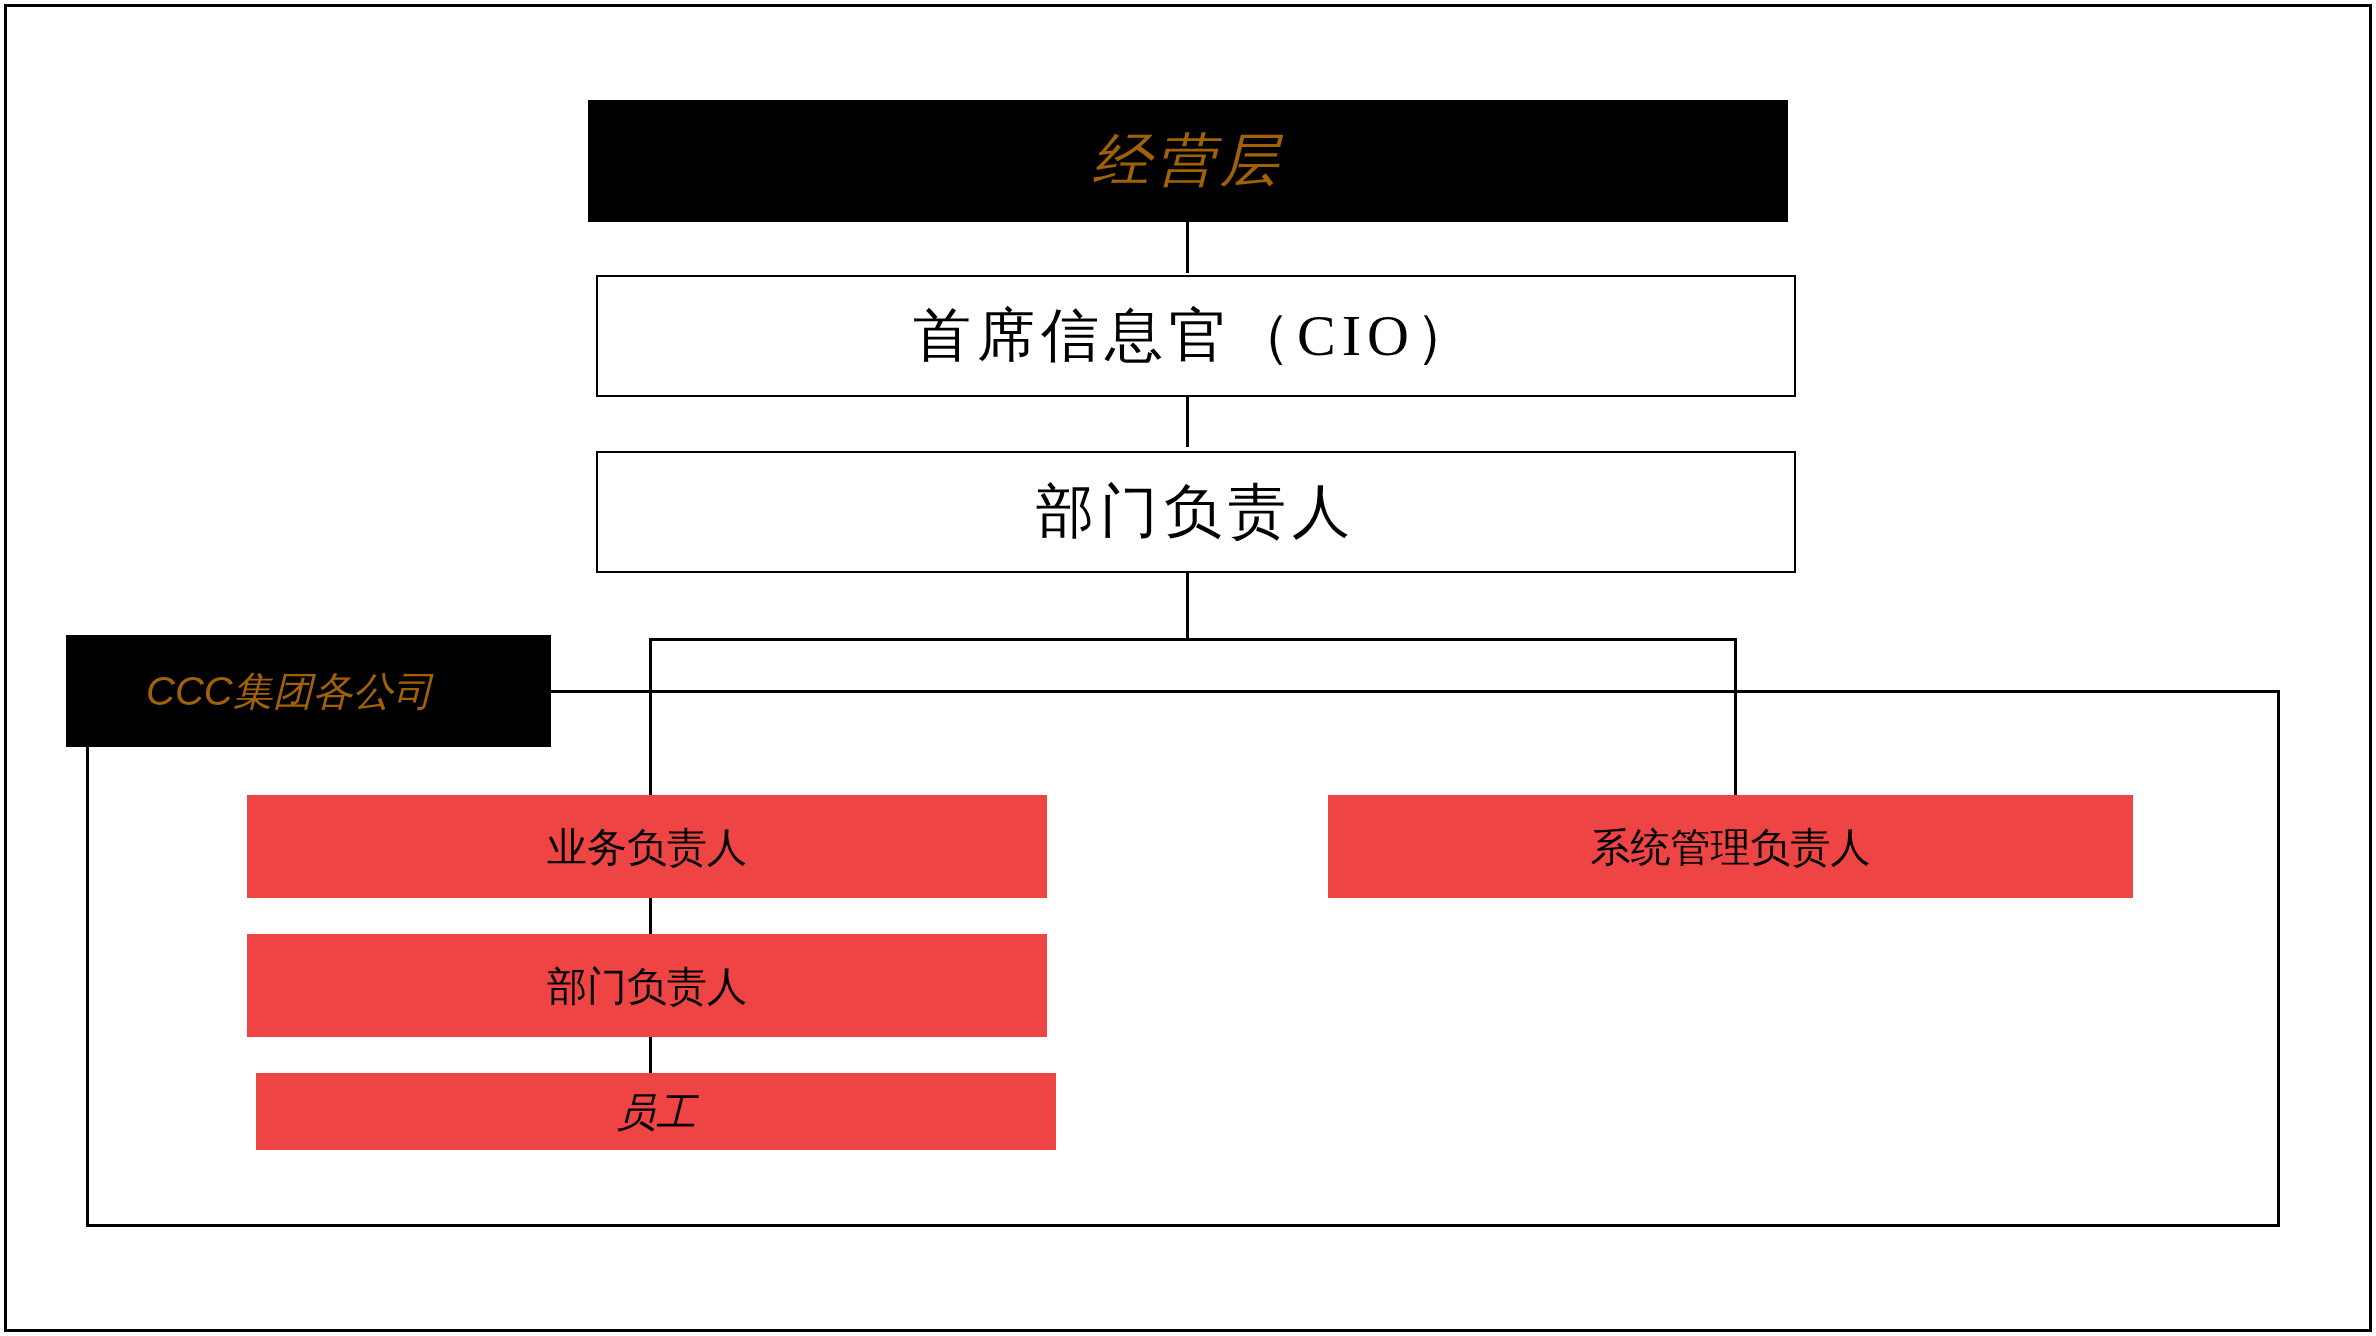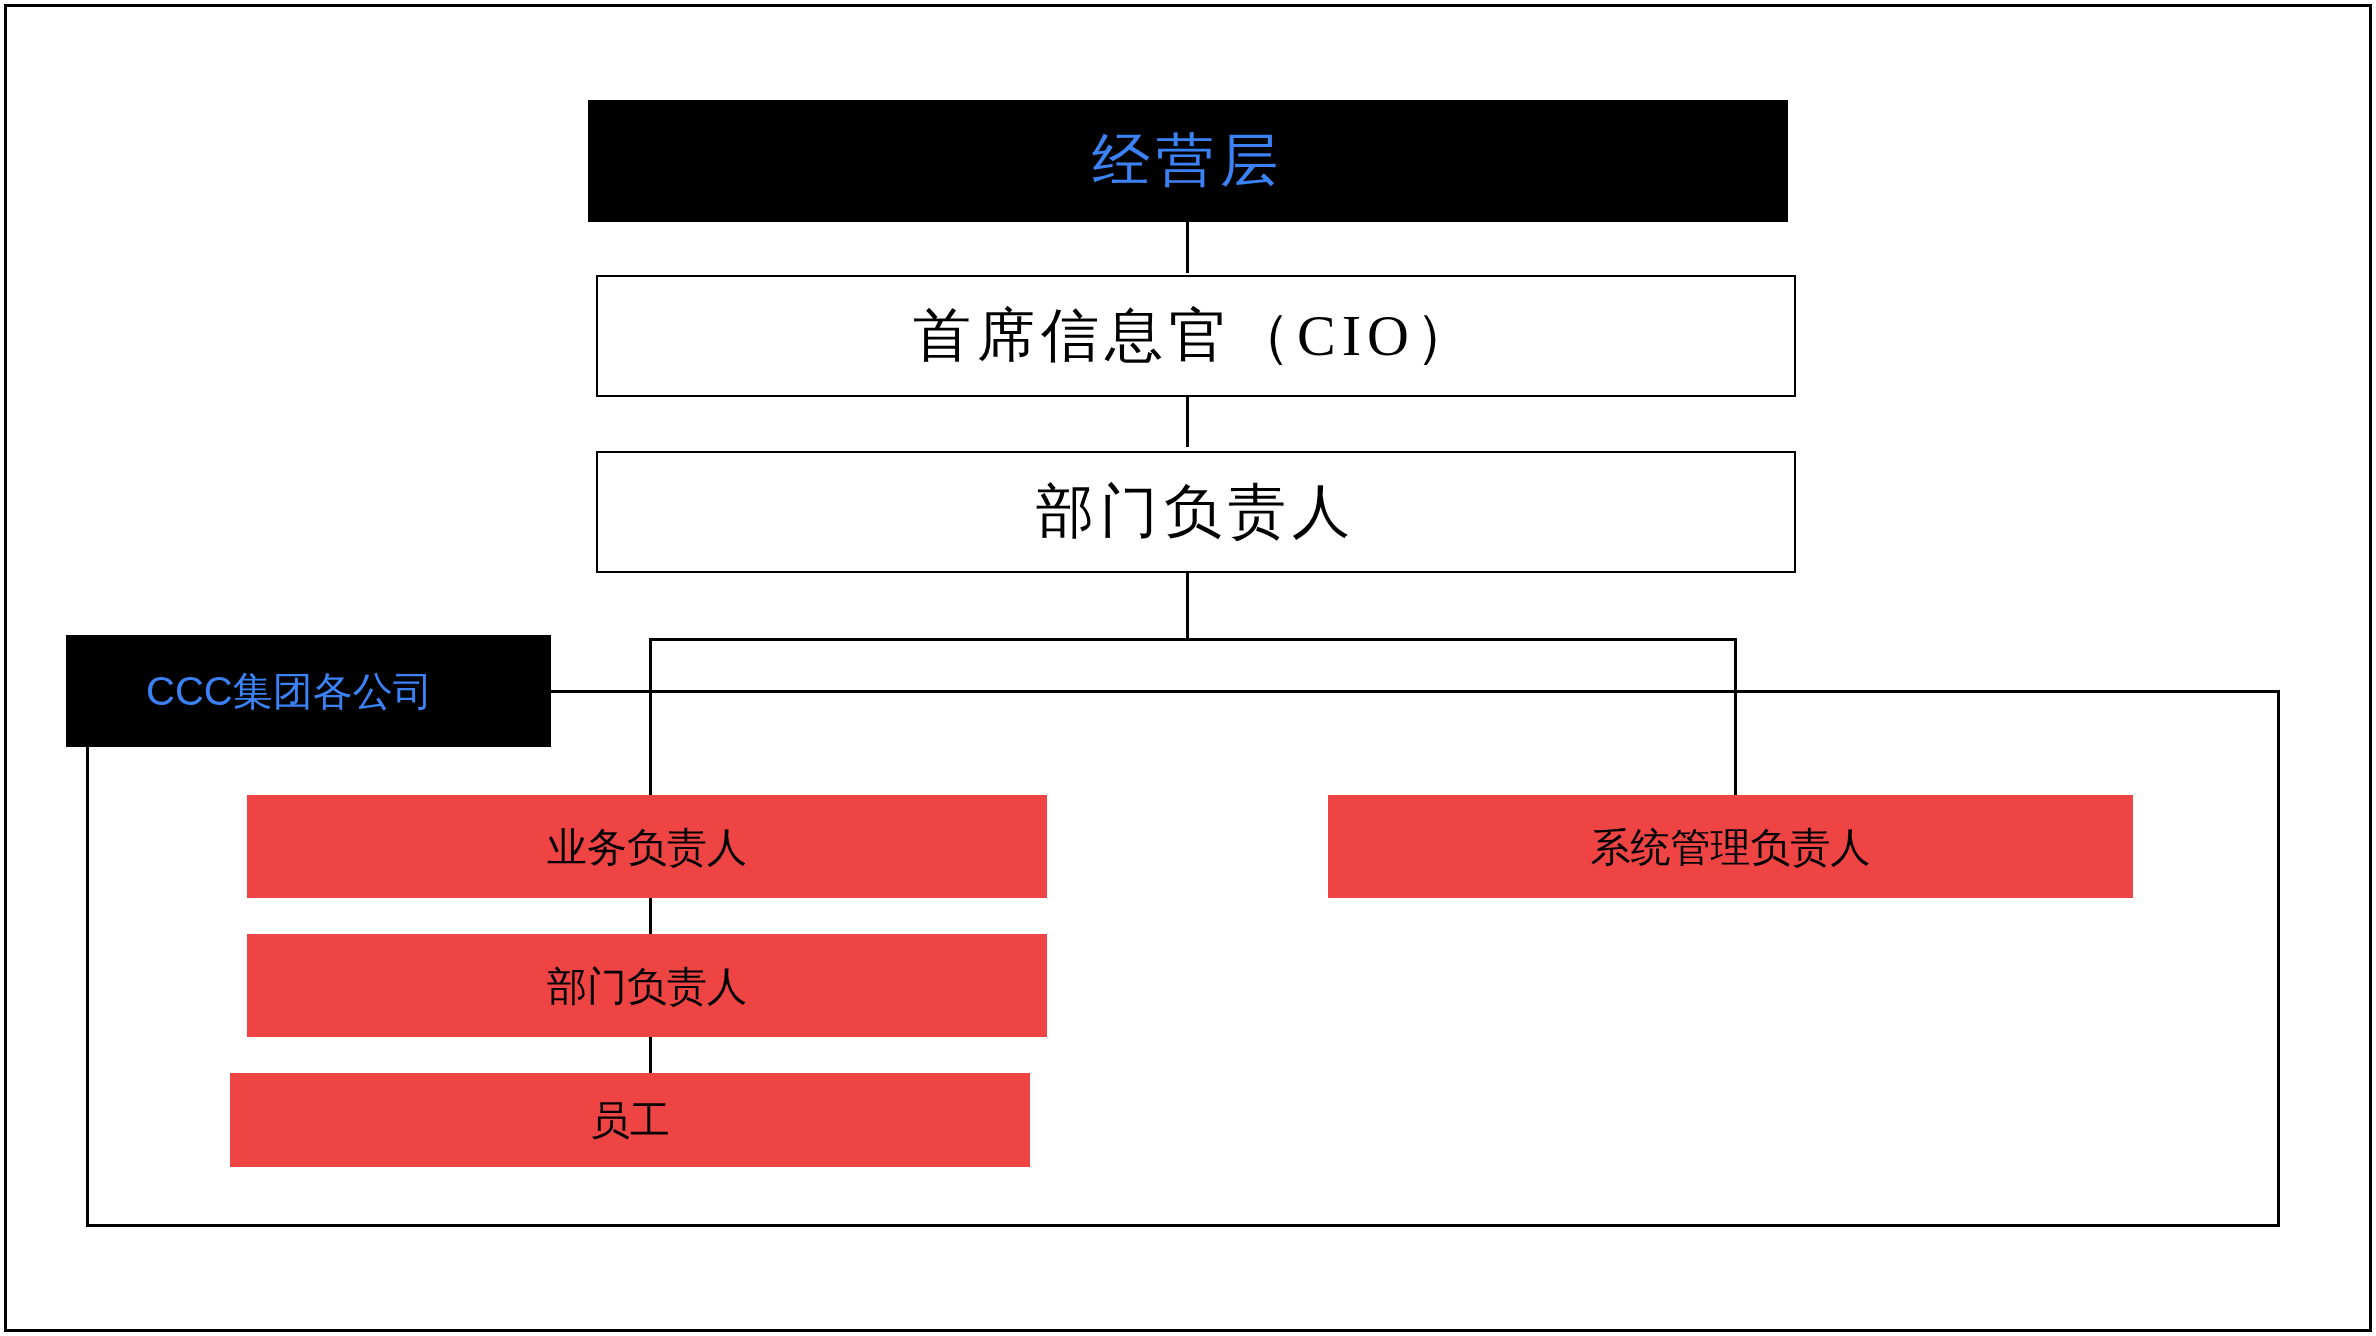--- a/index.html
+++ b/index.html
@@ -31,21 +31,22 @@
     position: absolute;
     box-sizing: border-box;
     display: flex;
     align-items: center;
     justify-content: center;
     text-align: center;
     line-height: 1.1;
   }
   .node-dark {
     background: #000000;
-    color: #3b82f6;
+    color: #a16207;
+    font-style: italic;
   }
   .node-white {
     background: #ffffff;
     color: #000000;
     border: 2px solid #000000;
     margin-left: 8px;
   }
   .node-blue {
     background: #ef4444;
     color: #000000;
@@ -120,21 +121,21 @@
   </div>
 
   <div class="node node-blue sans-mid" style="left:247px; top:795px; width:800px; height:103px;">
     <span>业务负责人</span>
   </div>
 
   <div class="node node-blue sans-mid" style="left:247px; top:934px; width:800px; height:103px;">
     <span>部门负责人</span>
   </div>
 
-  <div class="node node-blue sans-mid" style="left:230px; top:1073px; width:800px; height:94px;">
+  <div class="node node-blue sans-mid" style="left:256px; top:1073px; width:800px; height:77px;font-style:italic;">
     <span>员工</span>
   </div>
 
   <div class="node node-blue sans-mid" style="left:1328px; top:795px; width:805px; height:103px;">
     <span>系统管理负责人</span>
   </div>
 
 </div>
 
 </body></html>

